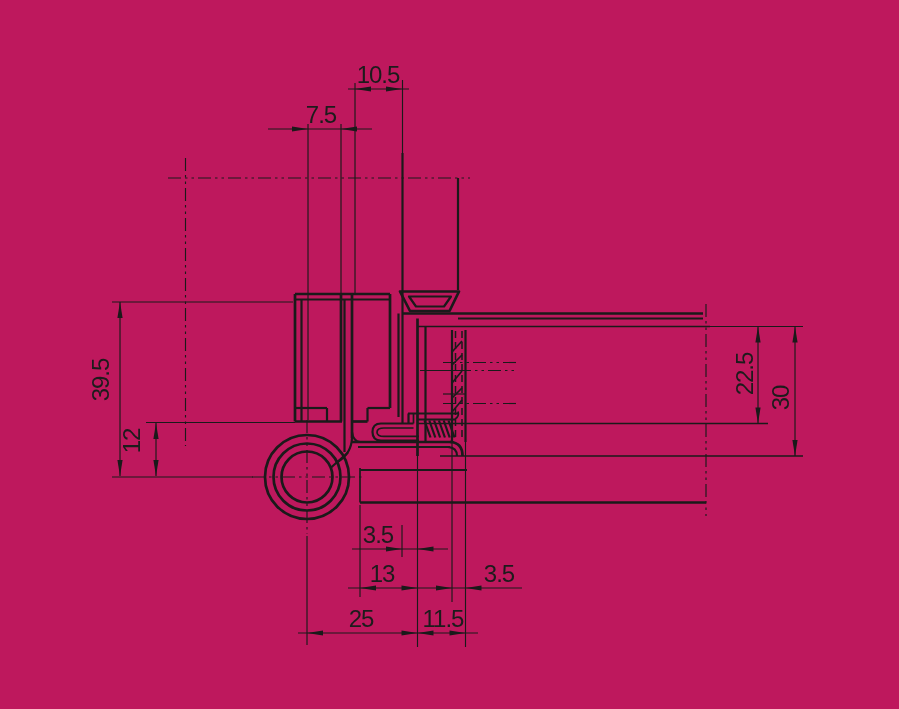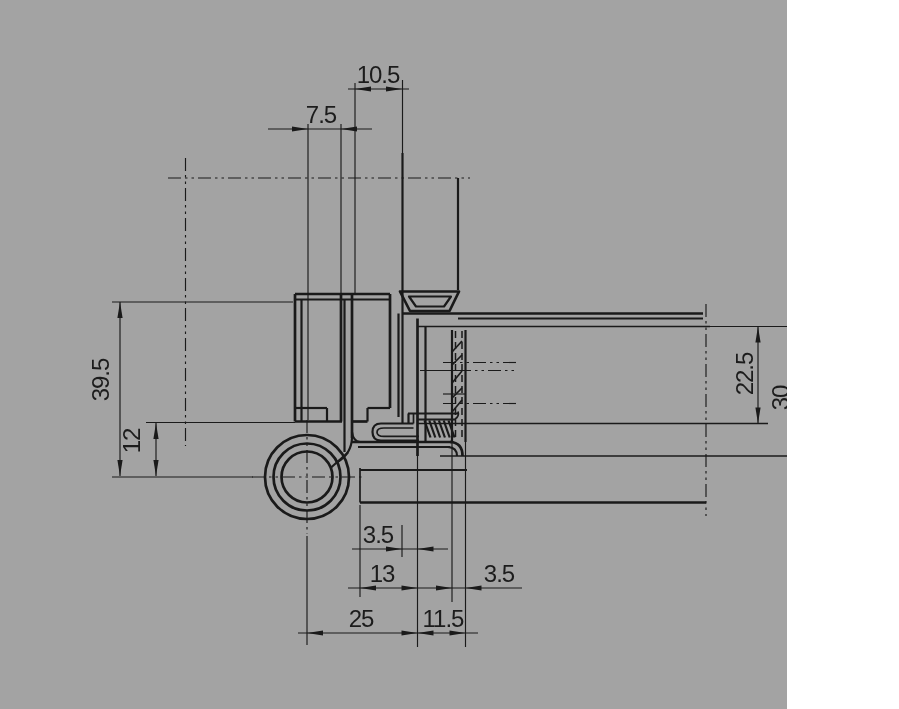--- a/index.html
+++ b/index.html
@@ -1,16 +1,16 @@
 <!DOCTYPE html>
 <html><head>
 <meta charset="utf-8">
 <style>
   html,body{margin:0;padding:0;background:#ffffff;}
-  .canvas{position:relative;width:787px;height:709px;background:#a3a3a3;overflow:hidden;
+  .canvas{position:relative;width:899px;height:709px;background:#be185d;overflow:hidden;
           font-family:"Liberation Sans", sans-serif;text-decoration:underline;}
   svg{position:absolute;left:0;top:0;}
   
   .xthick{stroke:#1a1a1a;stroke-width:2.7;fill:none;}
   .thick {stroke:#1a1a1a;stroke-width:2.2;fill:none;}
   .med   {stroke:#1a1a1a;stroke-width:1.7;fill:none;}
   .thin  {stroke:#1a1a1a;stroke-width:1.15;fill:none;}
   .phantom{stroke:#1a1a1a;stroke-width:1.15;fill:none;
            stroke-dasharray:13 4 2.5 4 2.5 4;}
   .hidden-ln{stroke:#1a1a1a;stroke-width:1.5;fill:none;stroke-dasharray:7 4;}

